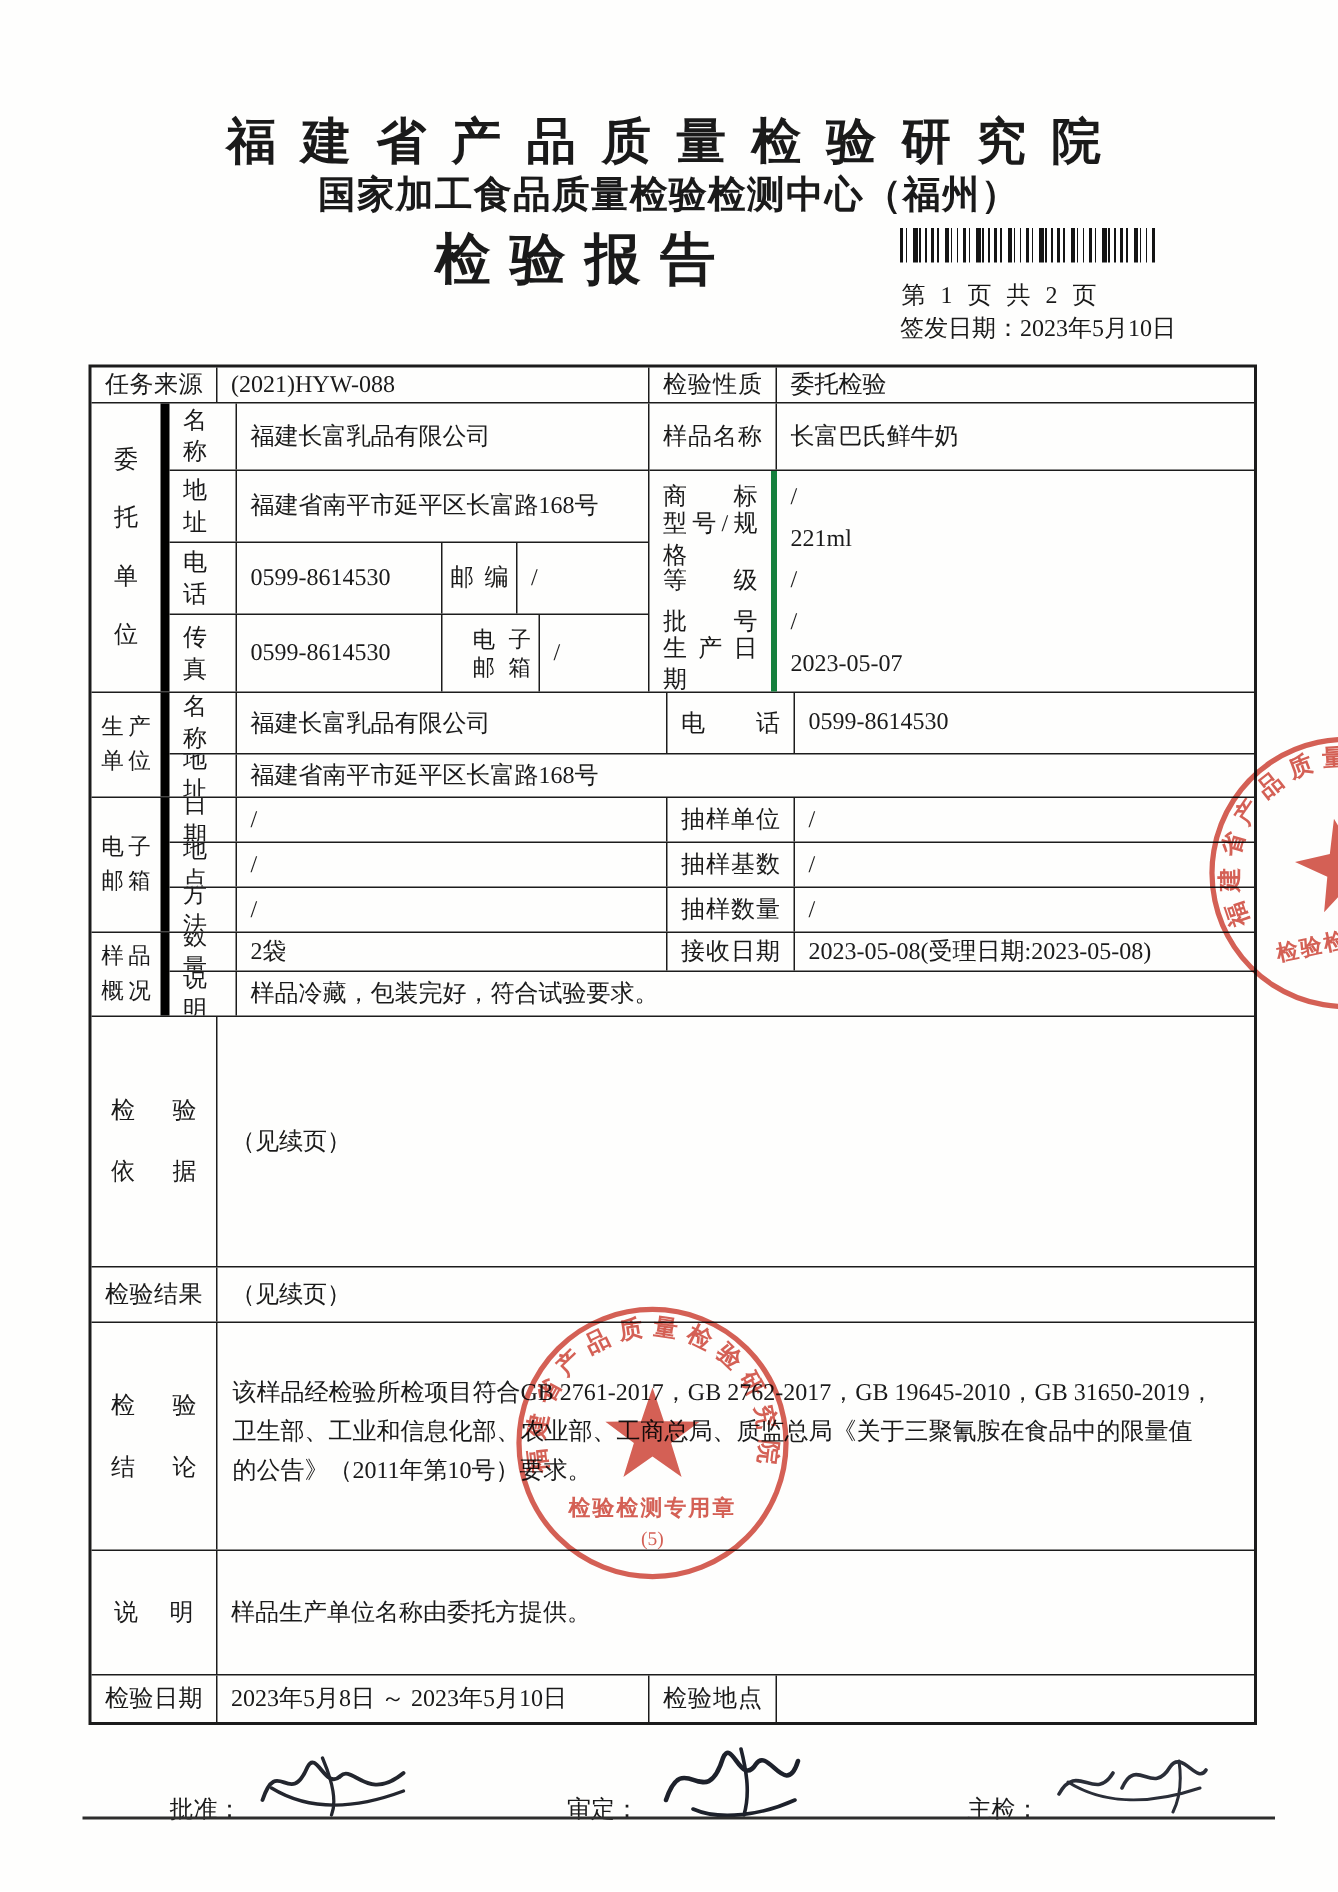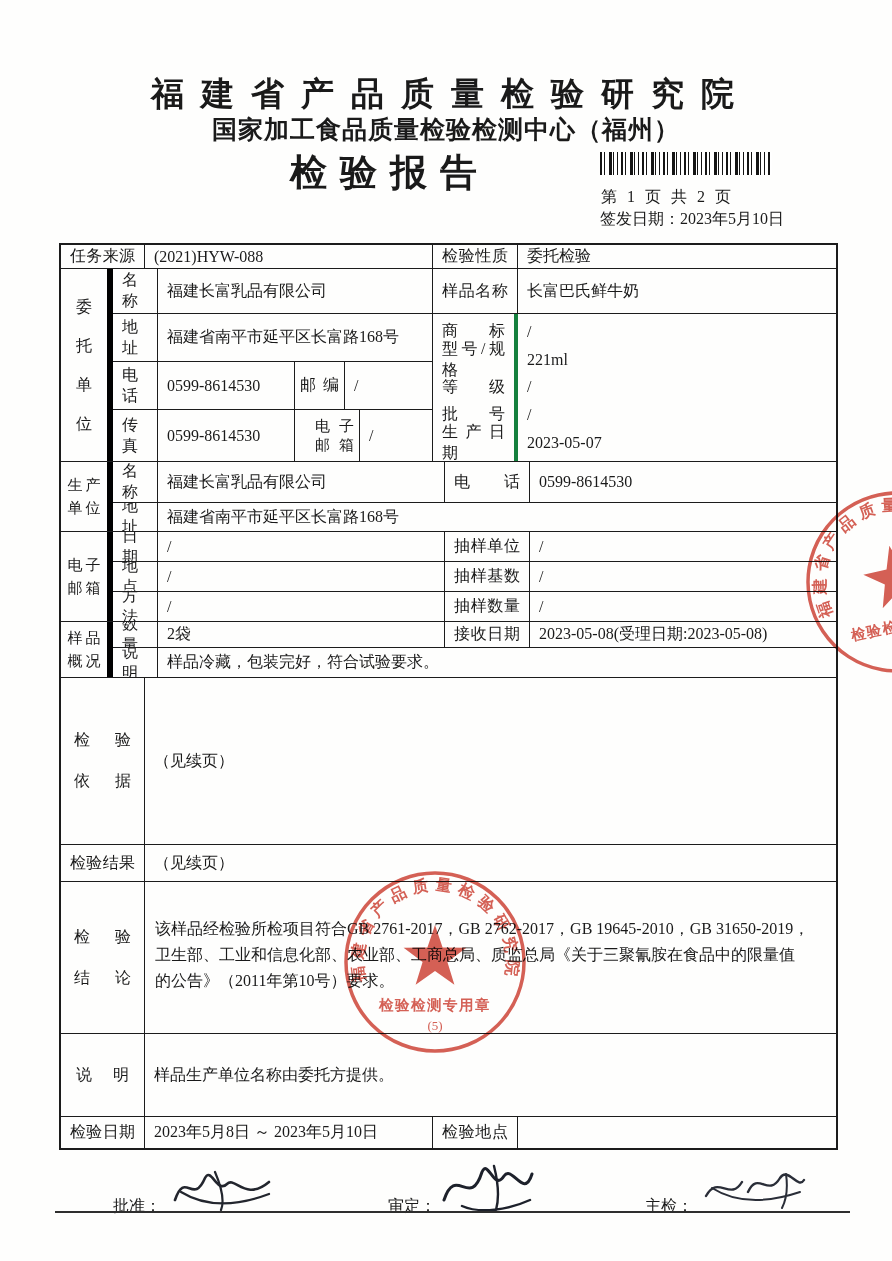--- a/index.html
+++ b/index.html
@@ -308,21 +308,21 @@
     <text x="95" y="143" font-size="14.5" letter-spacing="1.5" fill="#cf4a3e" text-anchor="middle" font-weight="700">检验检测专用章</text>
     <text x="95" y="163" font-size="13" fill="#cf4a3e" text-anchor="middle">(5)</text>
   </svg>
 
   <div class="abs sigrow">
     <span class="siglab" style="left:113px;">批准：</span>
     <svg class="sigpic" style="left:165px;top:-8px;" width="120" height="58" viewBox="0 0 120 58">
       <path d="M10,40 C20,10 28,46 40,18 C46,6 52,34 62,24 C70,16 80,42 104,22" fill="none" stroke="#23262e" stroke-width="2.6" stroke-linecap="round"></path>
       <path d="M16,32 C42,48 72,46 104,34 M50,12 C56,26 60,40 56,50" fill="none" stroke="#23262e" stroke-width="2.2" stroke-linecap="round"></path>
     </svg>
-    <span class="siglab" style="left:388px;">审定：</span>
+    <span class="siglab" style="left:378px;">审定：</span>
     <svg class="sigpic" style="left:432px;top:-12px;" width="110" height="62" viewBox="0 0 110 62">
       <path d="M12,44 C24,8 38,54 50,16 C56,2 62,36 72,20 C80,8 92,44 100,18" fill="none" stroke="#1d212b" stroke-width="3" stroke-linecap="round"></path>
       <path d="M30,50 C48,58 76,54 98,44 M62,10 C66,26 68,40 64,54" fill="none" stroke="#1d212b" stroke-width="2.4" stroke-linecap="round"></path>
     </svg>
     <span class="siglab" style="left:645px;">主检：</span>
     <svg class="sigpic" style="left:698px;top:-6px;" width="115" height="55" viewBox="0 0 115 55">
       <path d="M8,34 C20,12 32,40 44,20 M50,30 C60,8 70,36 82,16 C90,4 100,28 106,18" fill="none" stroke="#2a2e38" stroke-width="2.4" stroke-linecap="round"></path>
       <path d="M14,26 C36,40 66,42 102,30 M88,12 C90,26 88,38 84,46" fill="none" stroke="#2a2e38" stroke-width="2" stroke-linecap="round"></path>
     </svg>
   </div>

